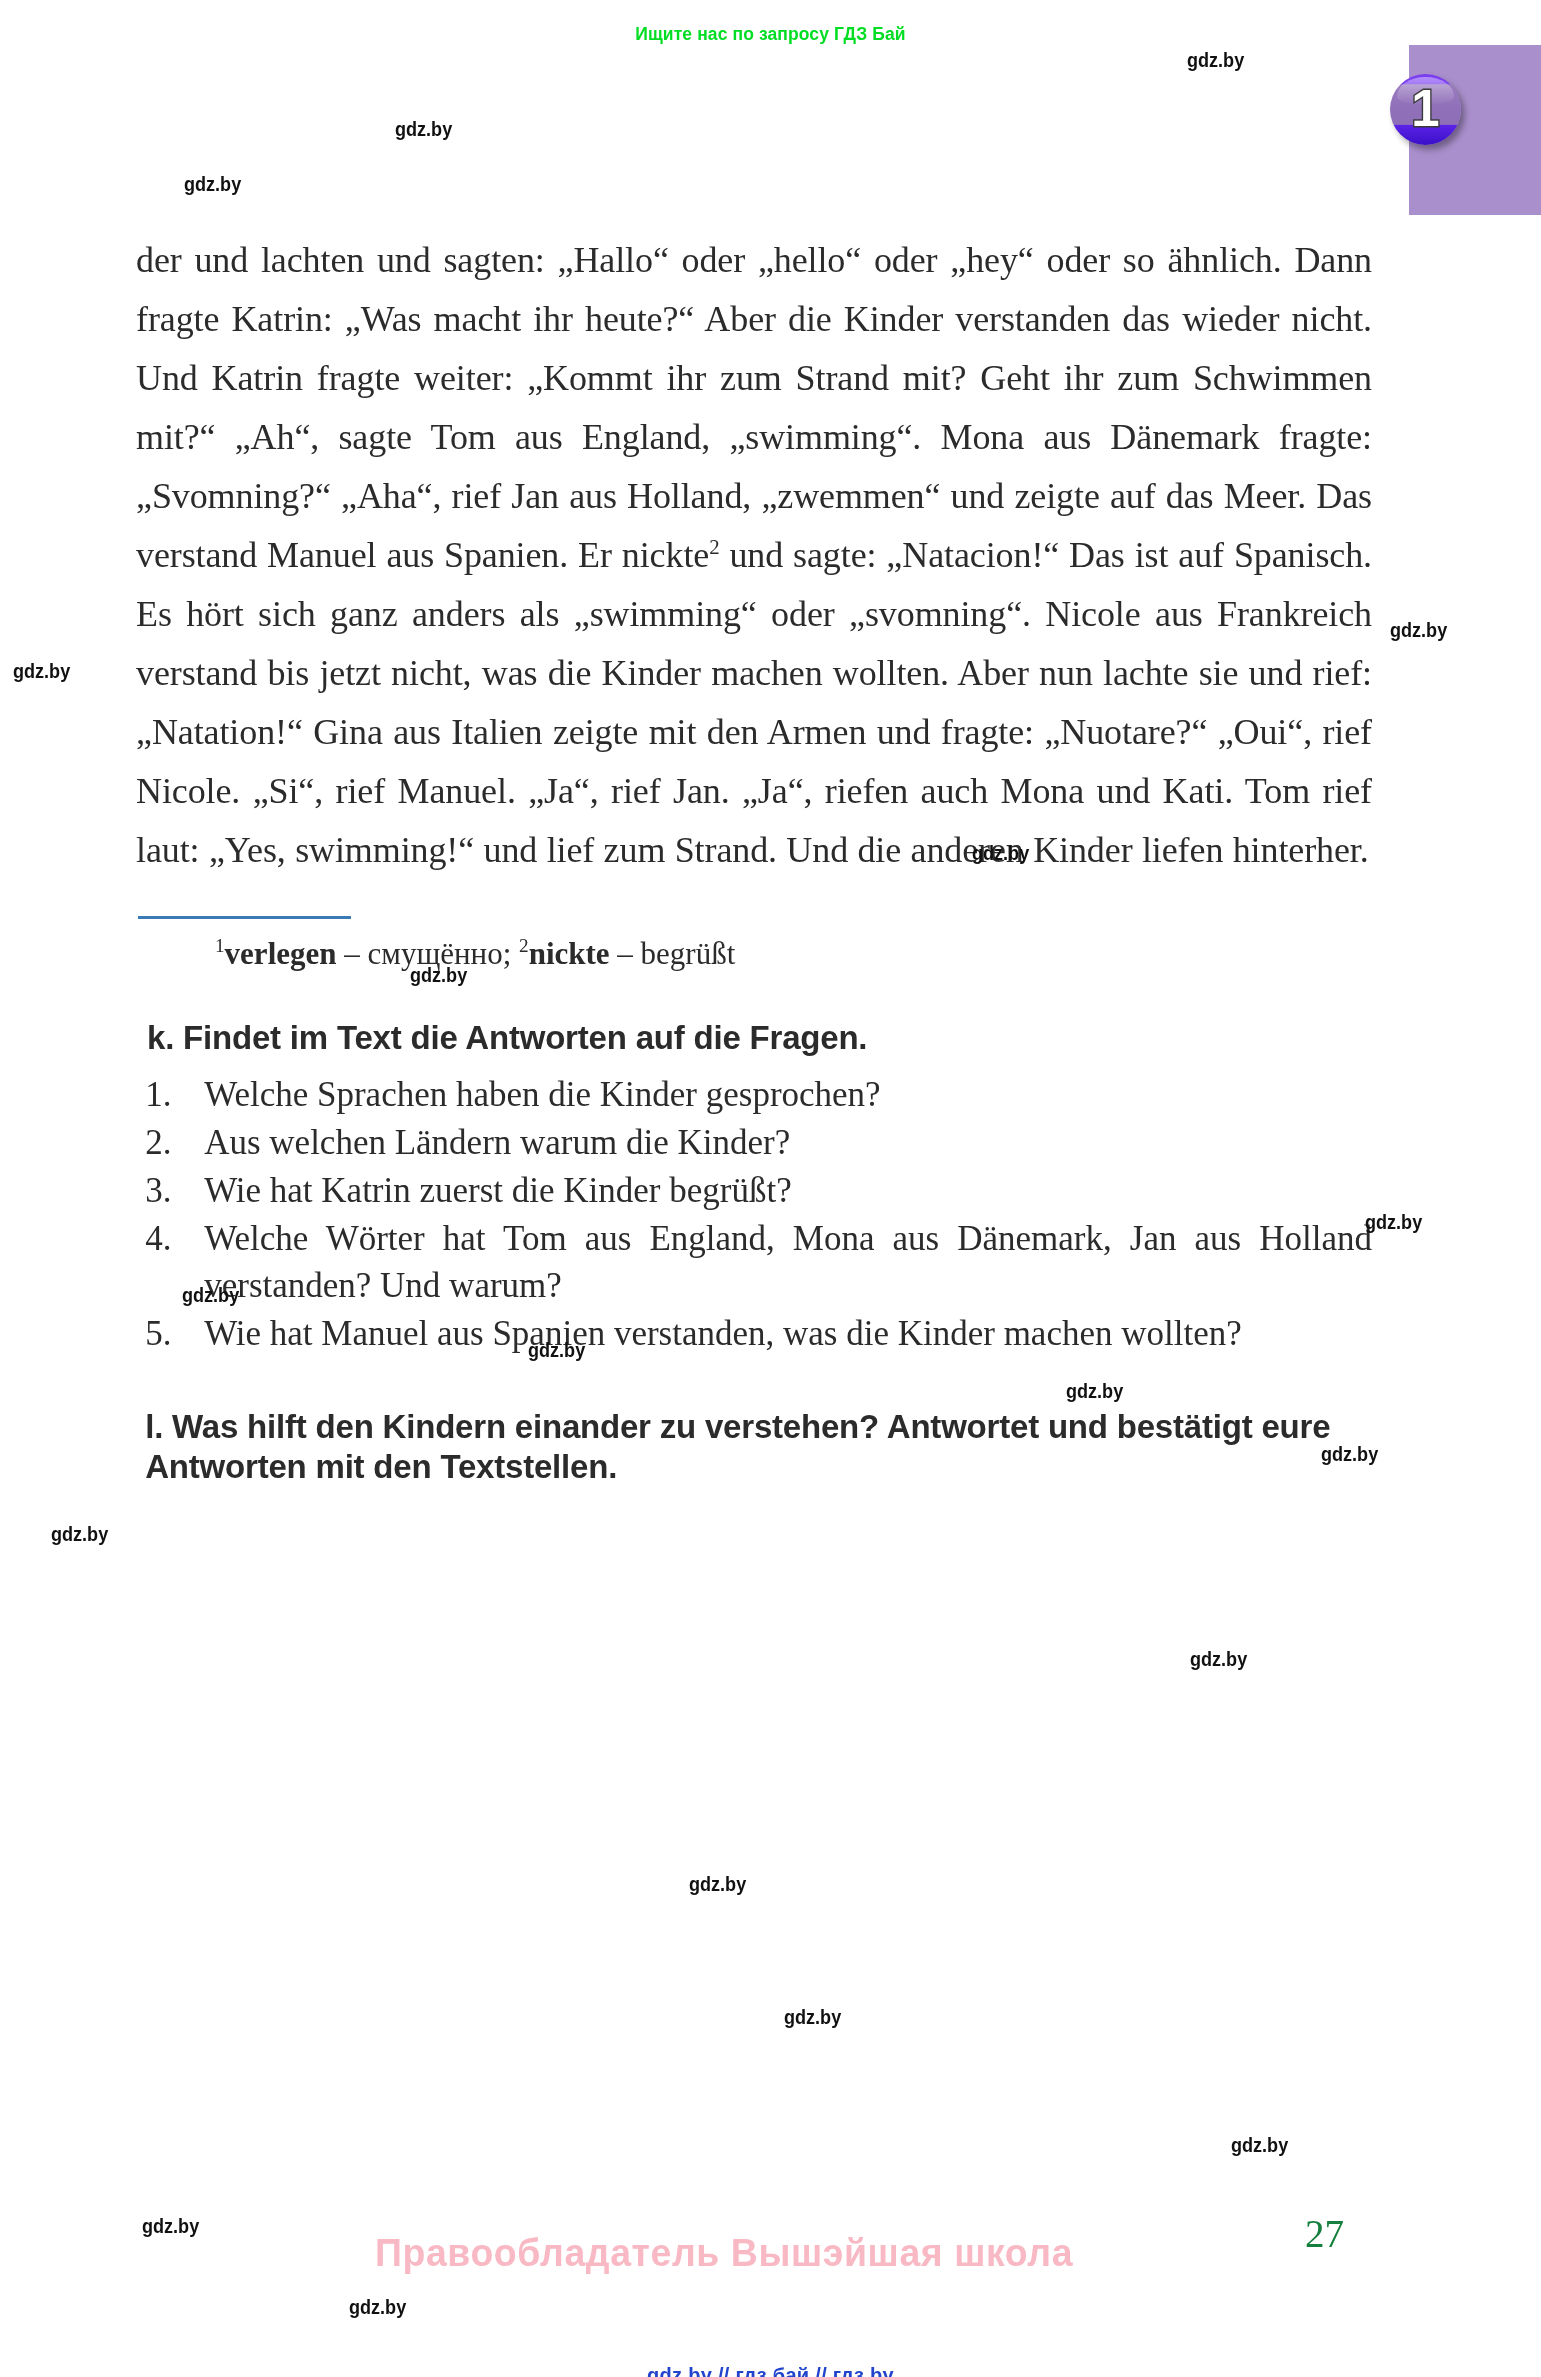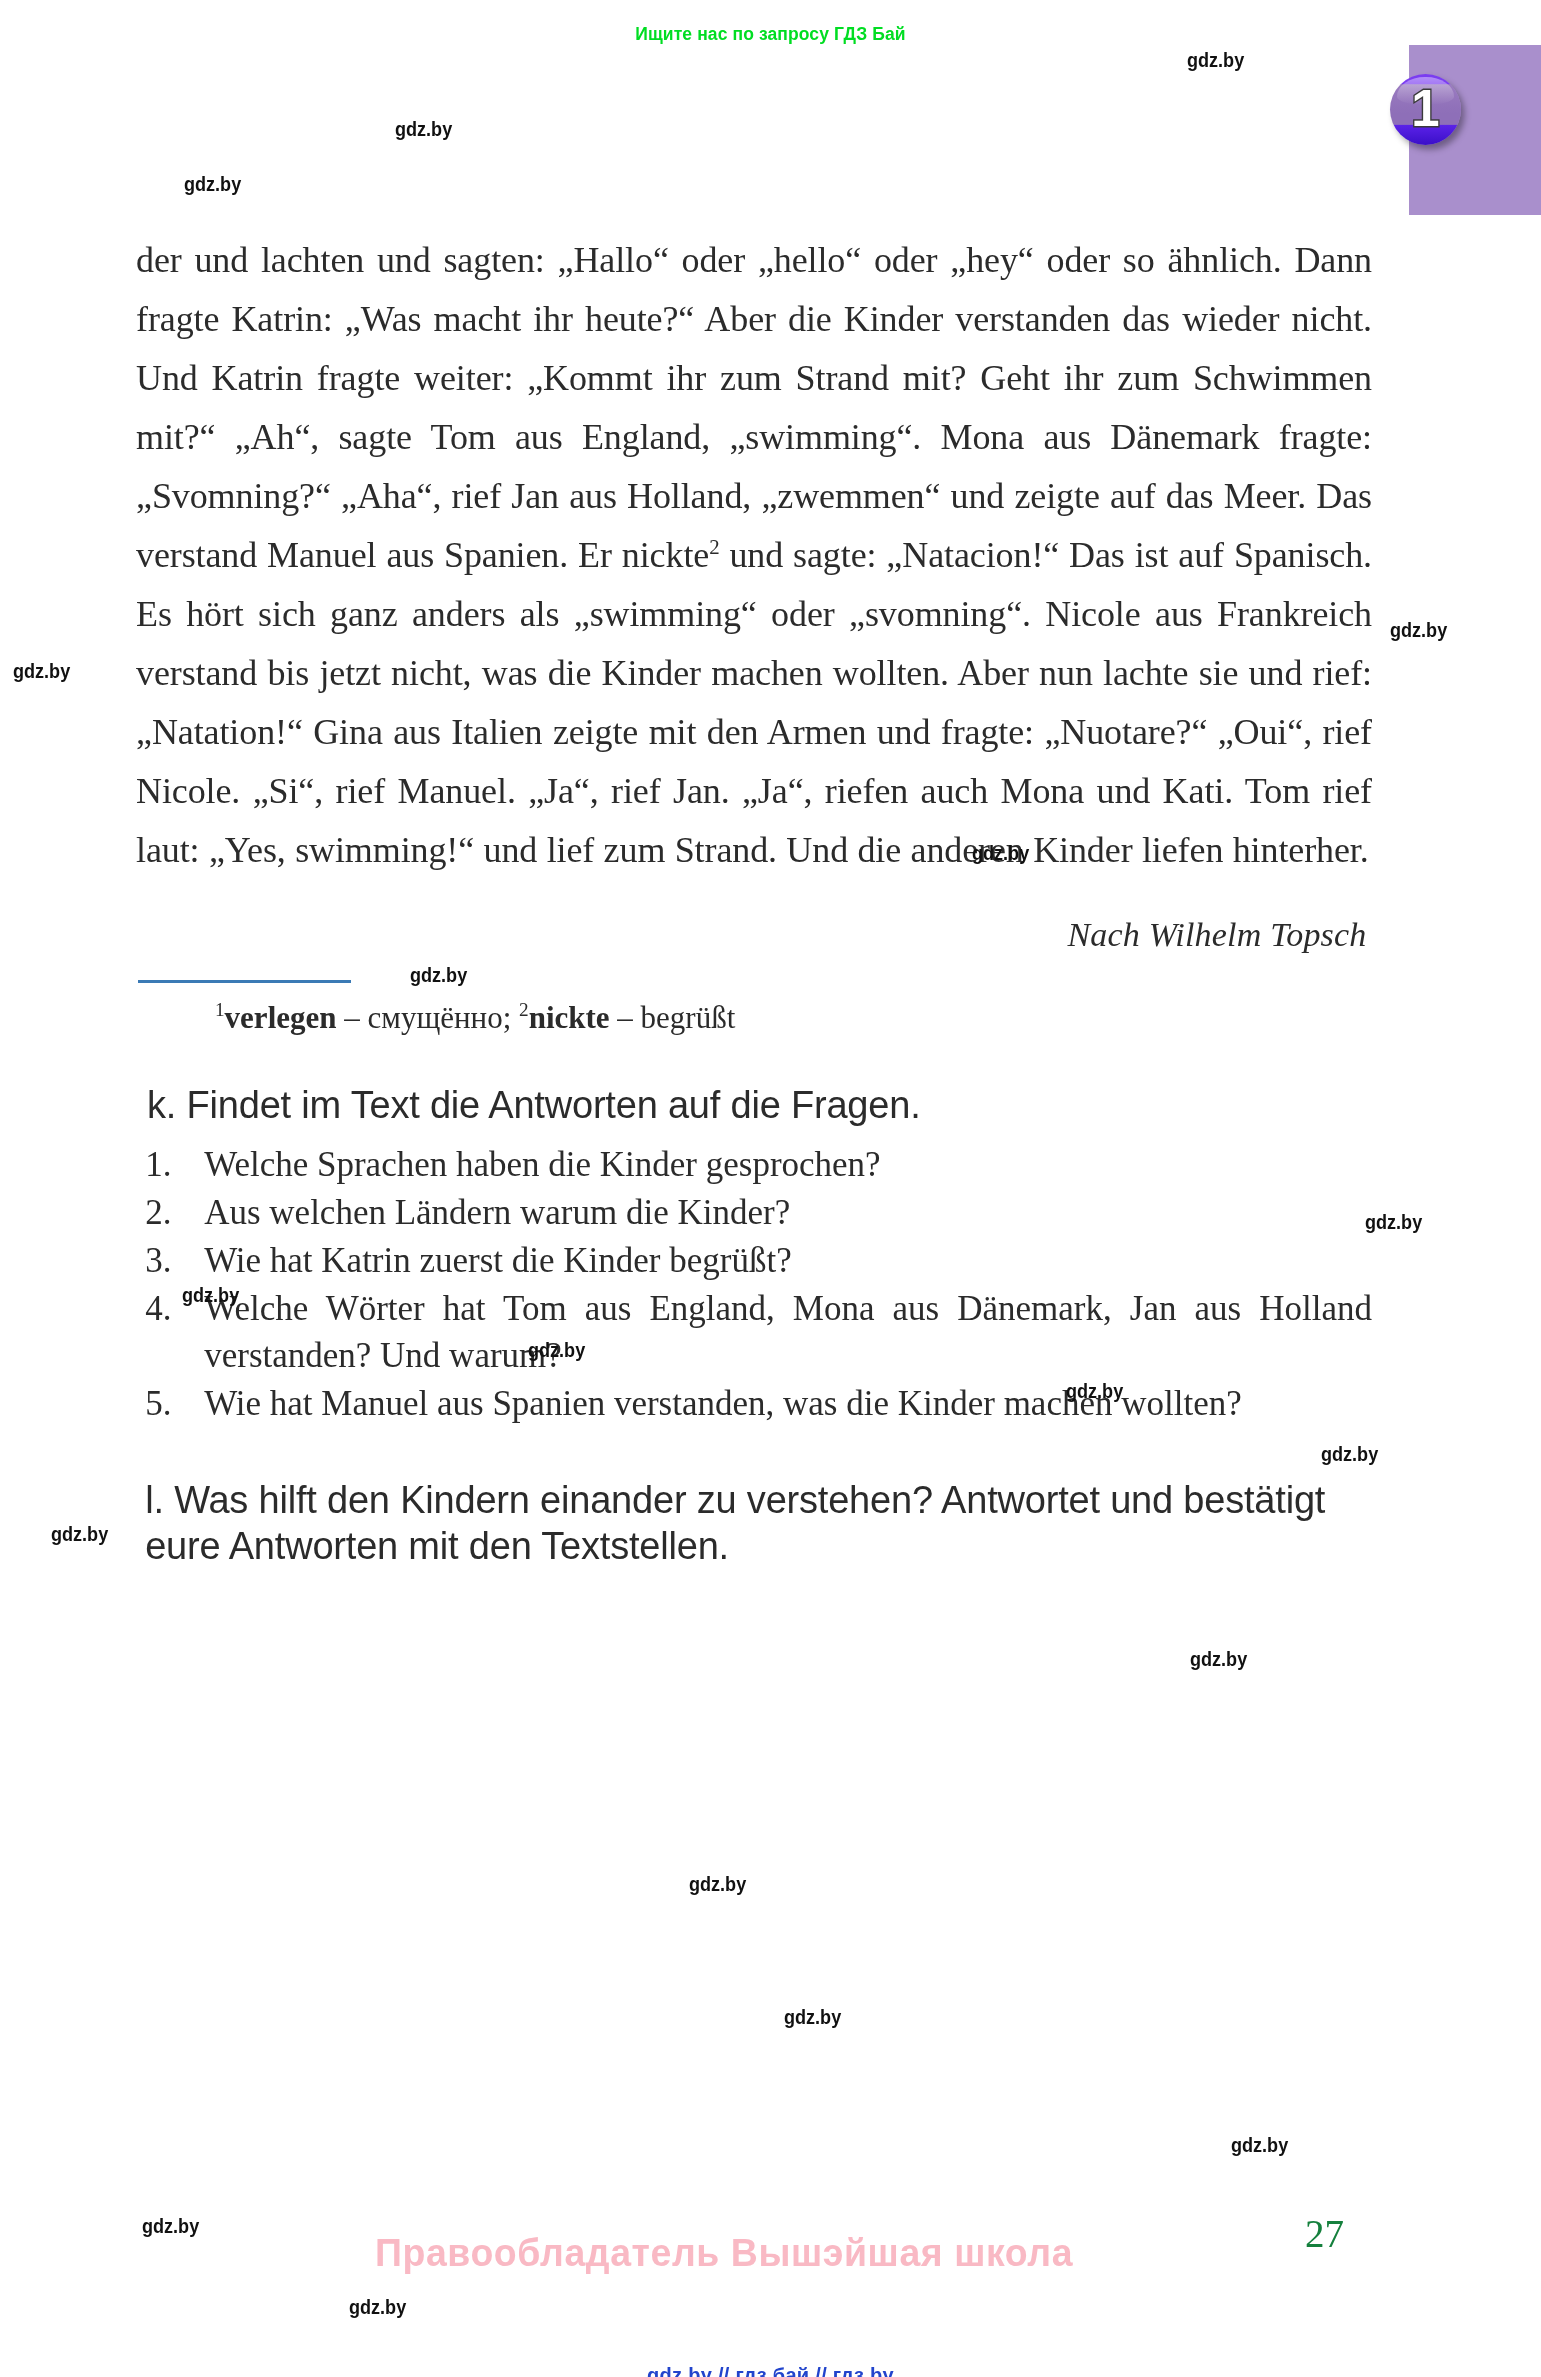--- a/index.html
+++ b/index.html
@@ -134,22 +134,22 @@
   .footnote b { font-weight: 700; }
   .footnote sup {
     font-size: 0.62em;
     vertical-align: 0.62em;
     line-height: 0;
     font-weight: 400;
   }
 
   .task-head {
     font-family: "Liberation Sans", "DejaVu Sans", sans-serif;
-    font-weight: 400;
-    font-size: 38px;
+    font-weight: 700;
+    font-size: 33px;
     line-height: 1.22;
     letter-spacing: -0.2px;
     color: #2b2b2b;
   }
   .task-k { margin-top: 46px; padding-left: 11px; }
   .task-l { margin-top: 50px; padding-left: 9.2px; width: 1236px; }
 
   ol.questions {
     list-style: none;
     margin: 13px 0 0 0;
@@ -233,21 +233,20 @@
   <div class="unit-block"></div>
   <div class="unit-badge">
     <span class="gloss"></span>
     <span class="num">1</span>
   </div>
 
   <div class="content">
 
     <p class="story"><span>der und lachten und sagten: „Hallo“ oder „hello“ oder „hey“ oder so ähnlich. Dann fragte Katrin: „Was macht ihr heute?“ Aber die Kinder verstanden das wieder nicht. Und Katrin fragte weiter: „Kommt ihr zum Strand mit? Geht ihr zum Schwimmen mit?“ „Ah“, sagte Tom aus England, „swimming“. Mona aus Dänemark fragte: „Svomning?“ „Aha“, rief Jan aus Holland, „zwemmen“ und zeigte auf das Meer. Das verstand Manuel aus Spanien. Er nickte</span><sup>2</sup><span> und sagte: „Natacion!“ Das ist auf Spanisch. Es hört sich ganz anders als „swimming“ oder „svomning“. Nicole aus Frankreich verstand bis jetzt nicht, was die Kinder machen wollten. Aber nun lachte sie und rief: „Natation!“ Gina aus Italien zeigte mit den Armen und fragte: „Nuotare?“ „Oui“, rief Nicole. „Si“, rief Manuel. „Ja“, rief Jan. „Ja“, riefen auch Mona und Kati. Tom rief laut: „Yes, swimming!“ und lief zum Strand. Und die anderen Kinder liefen hinterher.</span></p>
 
-    <div class="attribution">Nach Wilhelm Topsch</div>
 
     <div class="fn-rule"></div>
 
     <div class="footnote"><sup>1</sup><b>verlegen</b><span> – </span><span>смущённо; </span><sup>2</sup><b>nickte</b><span> – </span><span>begrüßt</span></div>
 
     <div class="task-head task-k">k. Findet im Text die Antworten auf die Fragen.</div>
 
     <ol class="questions">
       <li>
         <span class="qnum">1.</span>

